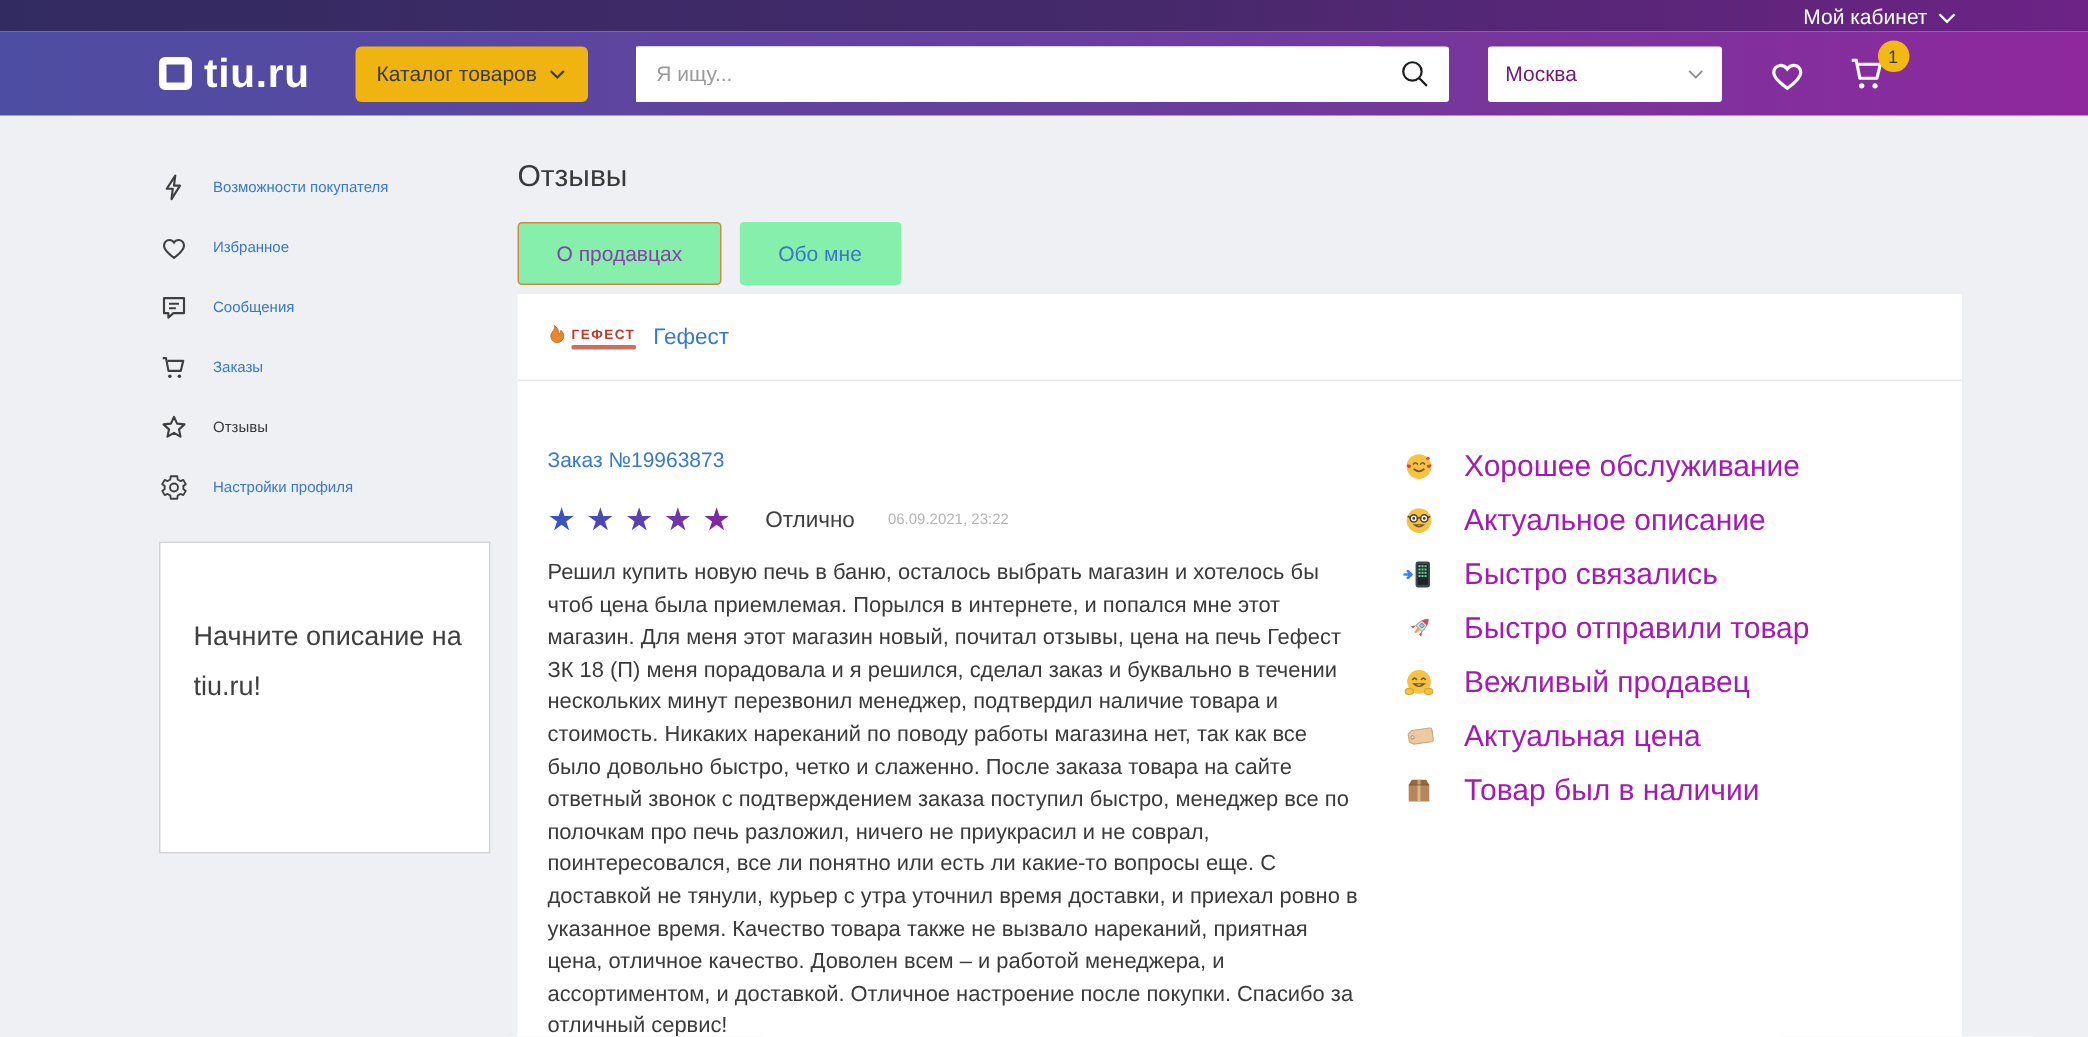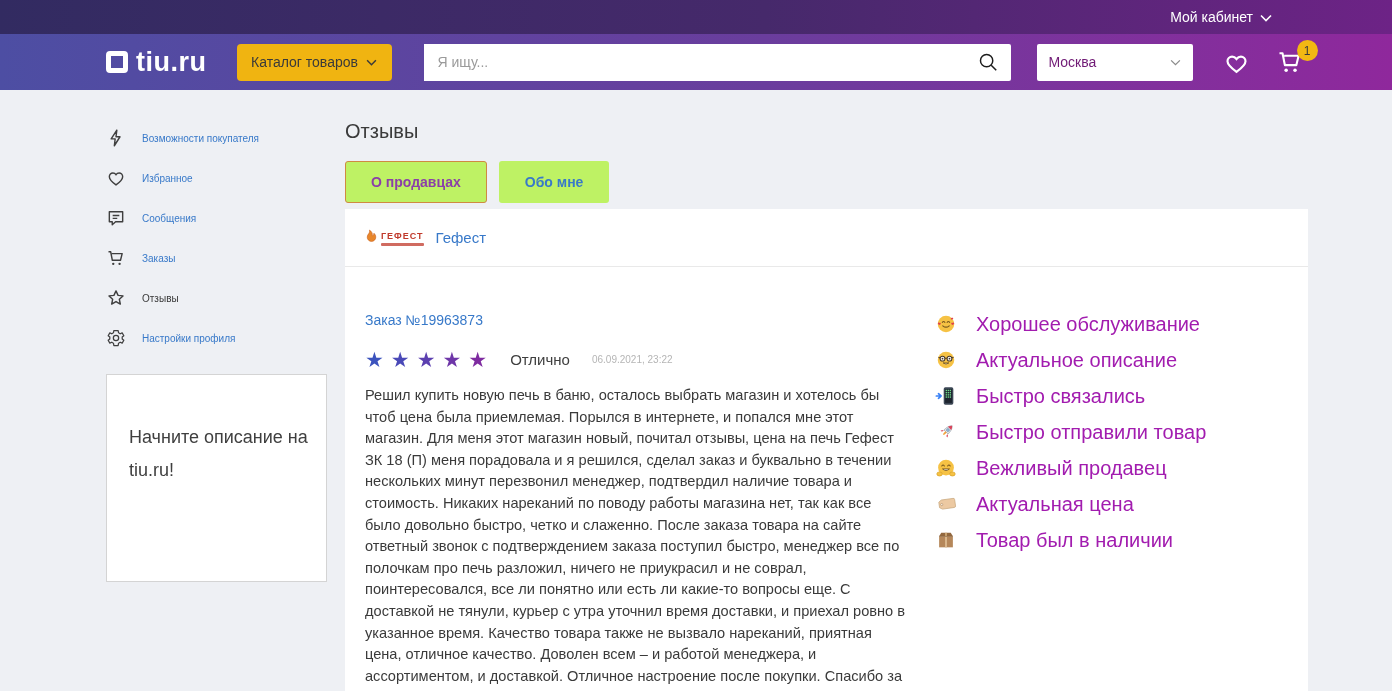--- a/index.html
+++ b/index.html
@@ -1,32 +1,32 @@
 <!DOCTYPE html>
 <html><head>
 <meta charset="utf-8">
 <style>
   * { margin:0; padding:0; box-sizing:border-box; }
   html,body { width:1392px; height:691px; overflow:hidden; }
   body { font-family:"Liberation Sans","DejaVu Sans",sans-serif; background:#eef0f4; color:#3a3a3a; }
 
   
-  .topbar { height:34px; background:linear-gradient(90deg,#322b61 0%,#46296b 55%,#6d2386 100%);
-            display:flex; align-items:center; justify-content:flex-end; padding-right:120px; }
+  .topbar { height:21px; background:linear-gradient(90deg,#322b61 0%,#46296b 55%,#6d2386 100%);
+            display:flex; align-items:center; justify-content:flex-end; padding-right:88px; }
   .account { display:flex; align-items:center; gap:7px; color:#fff; font-size:14px; cursor:pointer; }
   .account svg { margin-top:2px; }
 
   
   .header { height:56px; background:linear-gradient(90deg,#4d4ea3 0%,#6a3d9d 55%,#8f289c 100%);
             display:flex; align-items:center; padding-left:106px; }
   .logo { display:flex; align-items:center; gap:8px; color:#fff; font-weight:bold; font-size:27px; letter-spacing:.5px; cursor:pointer; }
   .logo-square { width:22px; height:22px; border:5px solid #fff; border-radius:4px; background:transparent; }
   .catalog-btn { margin-left:30px; width:155px; height:37px; background:#f0b411; border:none; border-radius:4px;
                  font-family:inherit; font-size:14px; color:#3a3a3a; display:flex; align-items:center; justify-content:center; gap:8px; cursor:pointer; }
-  .searchbar { margin-left:32px; width:587px; height:37px; background:#fff; border-radius:2px; display:flex; align-items:center; }
+  .searchbar { margin-left:32px; width:542px; height:37px; background:#fff; border-radius:2px; display:flex; align-items:center; }
   .searchbar input { flex:1; height:100%; border:none; outline:none; padding:0 14px; font-size:14px; font-family:inherit; color:#3a3a3a; }
   .searchbar input::placeholder { color:#9a9a9a; }
   .search-btn { width:46px; height:100%; background:transparent; border:none; display:flex; align-items:center; justify-content:center; cursor:pointer; }
   .city-select { margin-left:26px; width:156px; height:37px; background:#fff; border-radius:2px; display:flex; align-items:center;
                  justify-content:space-between; padding:0 12px; font-size:14px; color:#701a75; cursor:pointer; }
   .fav-btn { margin-left:30px; cursor:pointer; display:flex; }
   .cart-btn { margin-left:26px; position:relative; cursor:pointer; display:flex; }
   .cart-badge { position:absolute; top:-9px; right:-14px; width:21px; height:21px; background:#f2b813; border-radius:50%;
                 color:#3a3a3a; font-size:12px; display:flex; align-items:center; justify-content:center; }
 
@@ -36,22 +36,22 @@
   .side-nav { margin-top:28px; }
   .side-item { display:flex; align-items:center; gap:16px; height:40px; cursor:pointer; }
   .side-item .label { font-size:10px; color:#3879c9; }
   .side-item.active .label { color:#3a3a3a; cursor:default; }
   .promo-card { margin-top:16px; background:#fff; border:1px solid #d4d4d4; height:208px; padding:46px 22px; }
   .promo-card p { font-size:18px; line-height:33px; color:#3f3f3f; width:185px; }
 
   main { width:963px; }
   .page-title { margin-top:30px; font-size:20px; font-weight:normal; color:#3a3a3a; }
   .tabs { margin-top:18px; display:flex; gap:12px; }
-  .tab { height:42px; padding:0 25px; background:#bef264; display:flex; align-items:center; font-size:14px;
-         border:1px solid transparent; border-radius:3px; color:#3879c9; cursor:pointer;font-weight:bold; }
+  .tab { height:42px; padding:0 25px; background:#86efac; display:flex; align-items:center; font-size:14px;
+         border:1px solid transparent; border-radius:3px; color:#3879c9; cursor:pointer; }
   .tab.active { border-color:#cf8a42; color:#8b3fa8; cursor:default; }
 
   .card { margin-top:6px; background:#fff; min-height:486px; padding:0 20px; }
   .seller-row { height:57px; display:flex; align-items:center; gap:12px; }
   .seller-logo { display:flex; align-items:flex-end; gap:3px; cursor:pointer; }
   .seller-logo .gl-col { display:flex; flex-direction:column; gap:2px; }
   .seller-logo .gl-text { font-size:9px; font-weight:bold; color:#c0392b; letter-spacing:1px; }
   .seller-logo .gl-bar { height:3px; background:#c0392b; opacity:.75; border-radius:1px; }
   .seller-name { font-size:15px; color:#3879c9; text-decoration:none; cursor:pointer; }
   .divider { height:1px; background:#e9e9e9; margin:0 -20px; }

